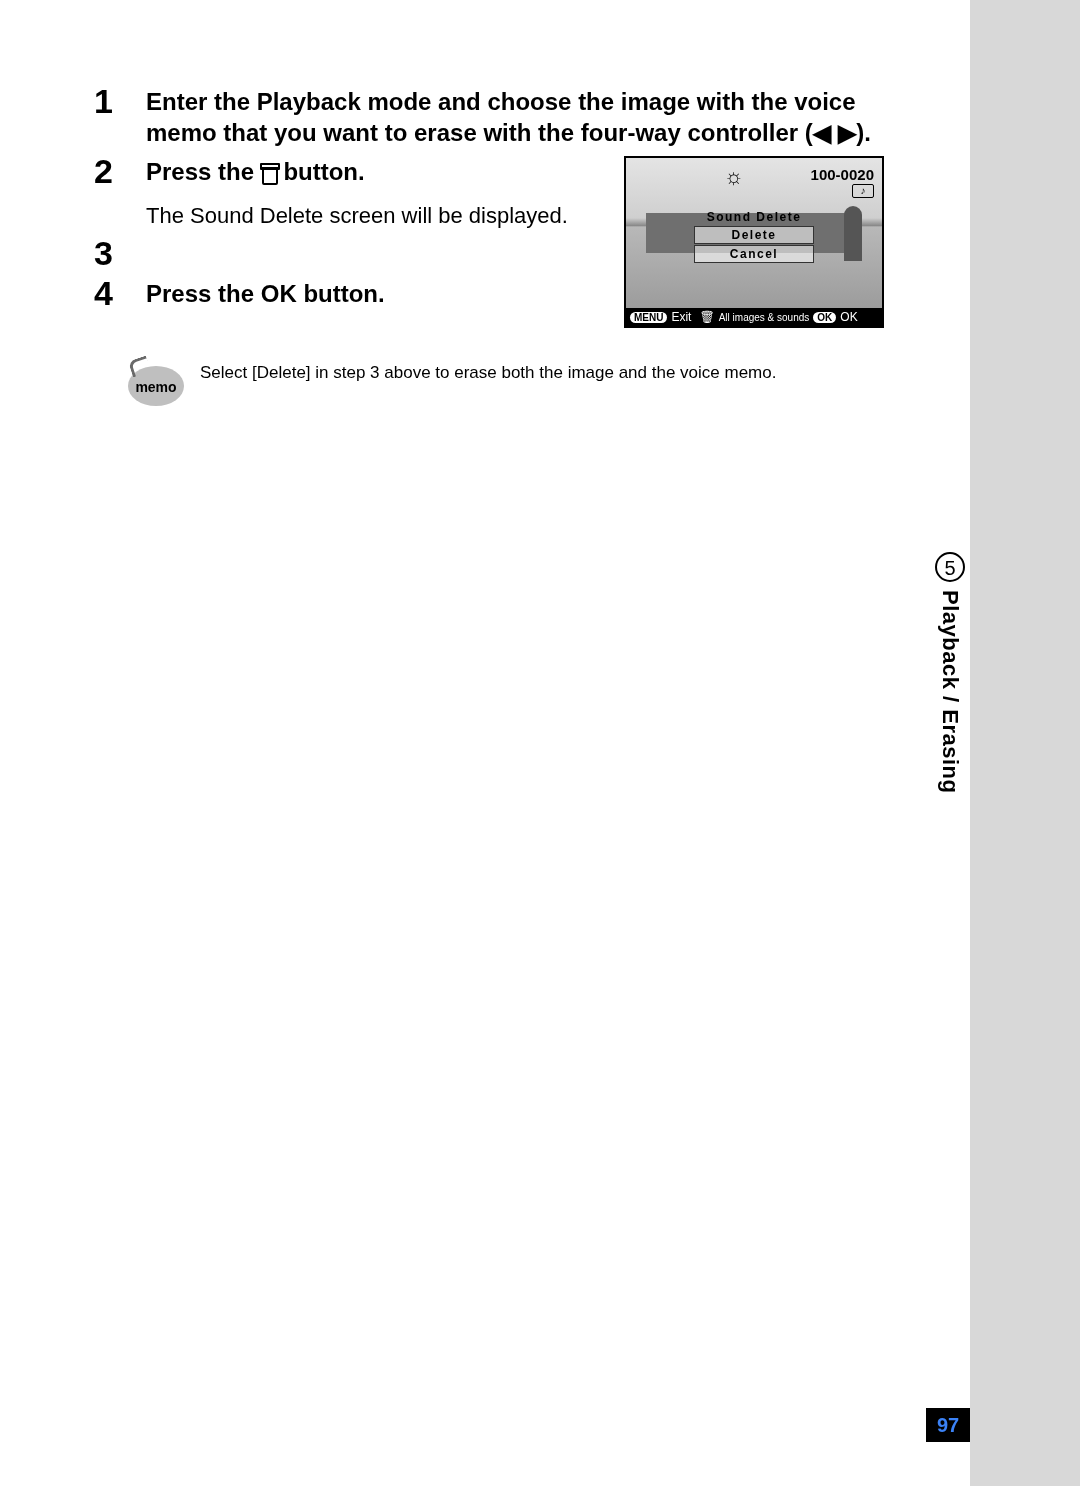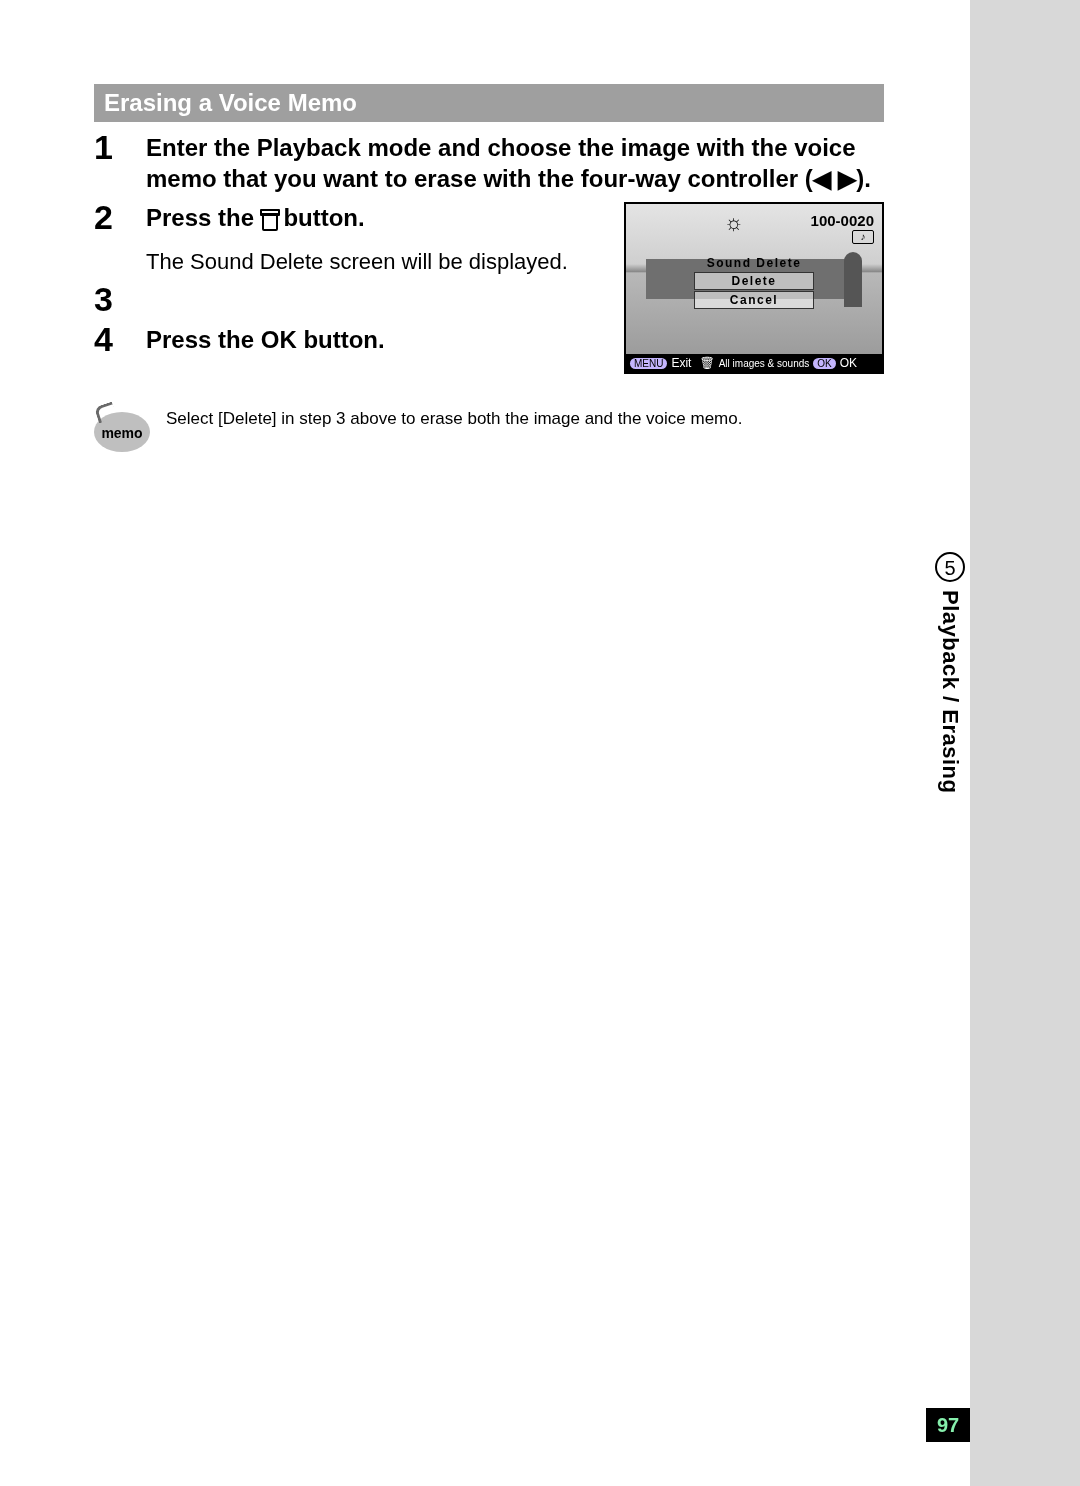--- a/index.html
+++ b/index.html
@@ -170,23 +170,23 @@
   .lcd-bottom {
     background: #000;
     color: #fff;
     font-size: 12px;
     padding: 2px 4px;
     display: flex;
     align-items: center;
     gap: 4px;
   }
   .lcd-badge {
-    background: #c4b5fd; color: #000;
+    background: #ffffff; color: #000;
     border-radius: 7px;
-    font-weight: normal;
+    font-weight: bold;
     padding: 0 4px;
     font-size: 10px;
   }
   .memo-box {
     margin-top: 26px;
     display: flex;
     align-items: flex-start;
     gap: 16px;
     padding: 8px 12px 8px 0;
   }
@@ -195,20 +195,21 @@
     background: #bfbfbf;
     border-radius: 28px 28px 28px 28px / 20px 20px 20px 20px;
     position: relative;
     flex-shrink: 0;
     text-align: center;
     font-size: 14px;
     font-weight: bold;
     color: #000;
     line-height: 42px;
     margin-top:4px;
+    margin-left:34px;
   }
   .memo-icon::before {
     content: "";
     position: absolute;
     top: -8px; left: 2px;
     width: 16px; height: 14px;
     border-left: 3px solid #6a6a6a;
     border-top: 3px solid #6a6a6a;
     border-radius: 8px 0 0 0;
     transform: rotate(-18deg);
@@ -242,35 +243,34 @@
     margin: 0 auto;
     letter-spacing: .5px;
   }
   .page-num-box {
     position: absolute;
     right: 110px;
     bottom: 44px;
     width: 44px;
     height: 34px;
     background: #000;
-    color: #86efac;
+    color: #3b82f6;
     font-weight: bold;
     font-size: 20px;
     text-align: center;
     line-height: 34px;
   }
 </style>
 </head>
 <body>
 
 <div class="right-margin"></div>
 
 <div class="content">
 
-  <div class="section-header">Erasing a Voice Memo</div>
 
 
   <div class="steps">
 
     <div class="step-row">
       <div class="step-num">1</div>
       <div class="step-body">
         <div class="step-title">Enter the Playback mode and choose the image with the voice memo that you want to erase with the four-way controller (◀ ▶).</div>
       </div>
     </div>

